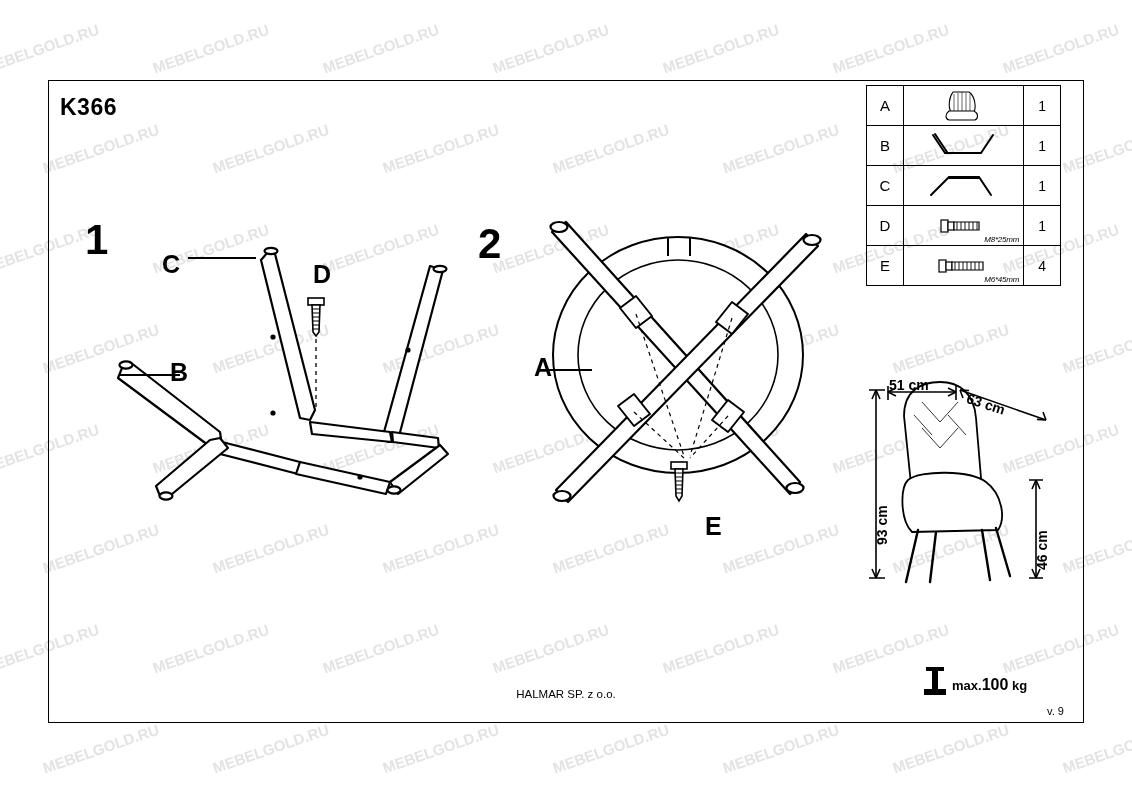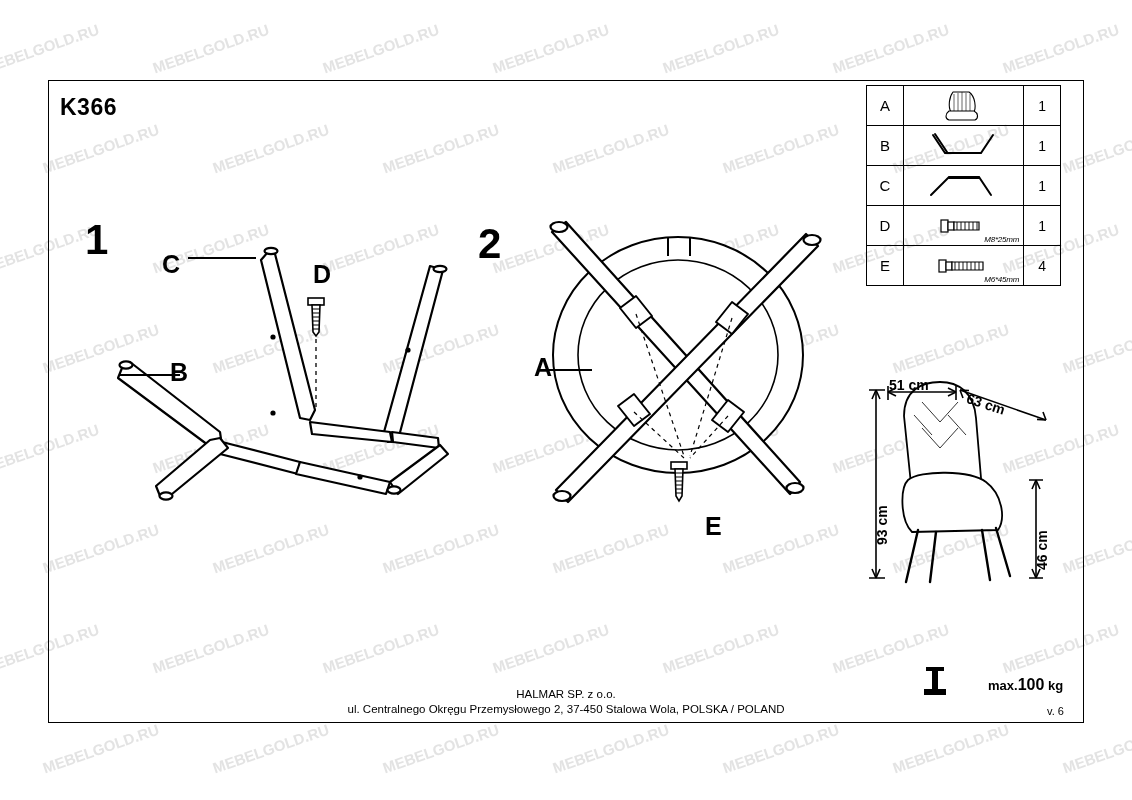--- a/index.html
+++ b/index.html
@@ -96,21 +96,20 @@
     transform: rotate(-90deg);
     transform-origin: left top;
   }
   #maxload {
     position: absolute;
     left: 952px;
     top: 676px;
     font-size: 13px;
     font-weight: bold;
     white-space: nowrap;
-    margin-left: 36px;
   }
   #maxload .big { font-size: 16px; }
   #version {
     position: absolute;
     left: 1047px;
     top: 705px;
     font-size: 11px;
   }
   
   #footer {
@@ -335,21 +334,21 @@
     <svg width="26" height="34" viewBox="0 0 26 34">
       <rect x="4" y="1" width="18" height="4" fill="#000"></rect>
       <rect x="10" y="5" width="6" height="18" fill="#000"></rect>
       <rect x="2" y="23" width="22" height="6" fill="#000"></rect>
     </svg>
   </div>
   <div id="maxload">
     <span>max.</span><span class="big">100</span>&nbsp;<span>kg</span>
   </div>
 
-  <div id="version">v. 6</div>
+  <div id="version">v. 9</div>
 
   <table id="parts-table">
     <tbody>
       <tr>
         <td class="col-letter">A</td>
         <td class="col-pic">
           <svg width="110" height="34" viewBox="0 0 110 34">
             <g fill="#fff" stroke="#000" stroke-width="1.1" stroke-linejoin="round">
               <path d="M48,3 C44,8 43,18 46,23 L68,25 C72,19 70,7 64,3 Z"></path>
               <path d="M44,22 C40,25 40,30 44,31 L70,31 C74,29 73,24 69,22 Z"></path>
@@ -417,16 +416,15 @@
           </svg>
           <span class="bolt-label">M6*45mm</span>
         </td>
         <td class="col-qty">4</td>
       </tr>
     </tbody>
   </table>
 
   <div id="footer">
     <div>HALMAR SP. z o.o.</div>
-    <div>ul. Centralnego Okręgu Przemysłowego 2, 37-450 Stalowa Wola, POLSKA / POLAND</div>
   </div>
 
 </div>
 
 </body></html>

